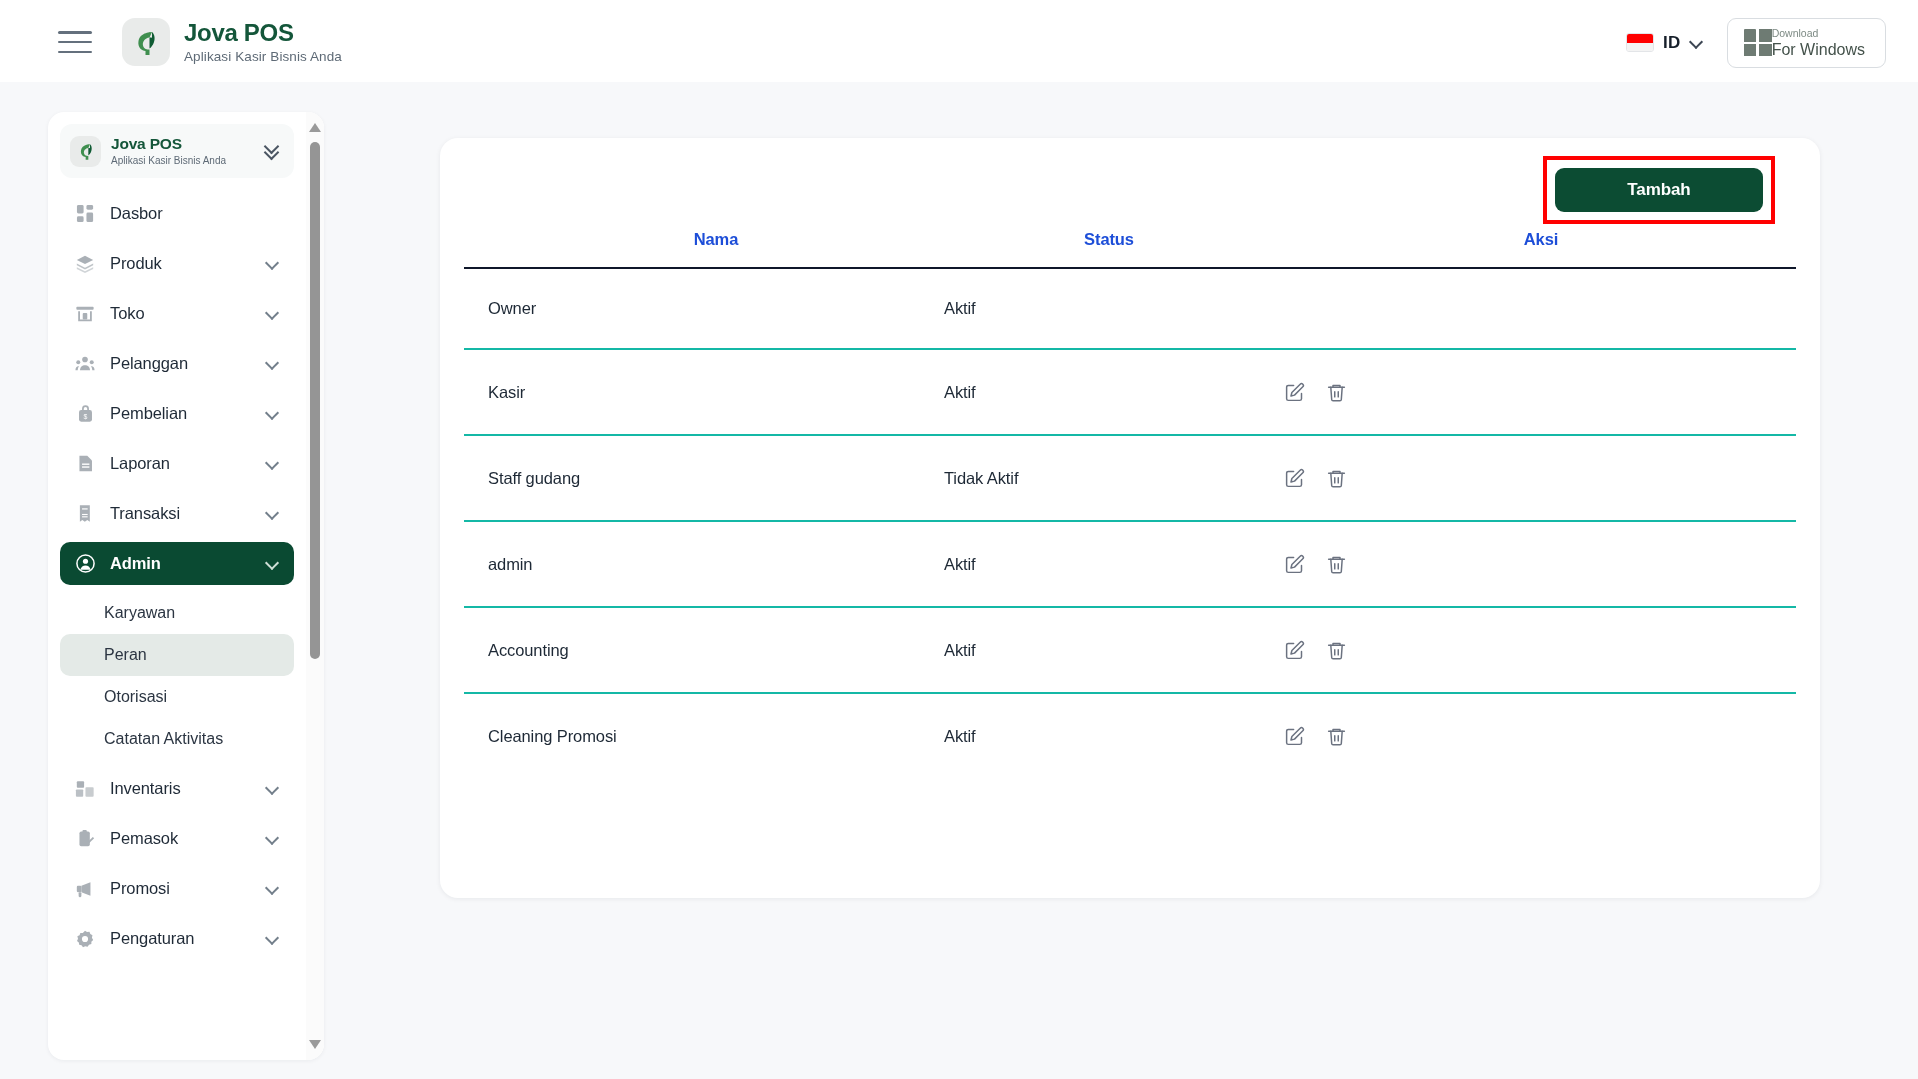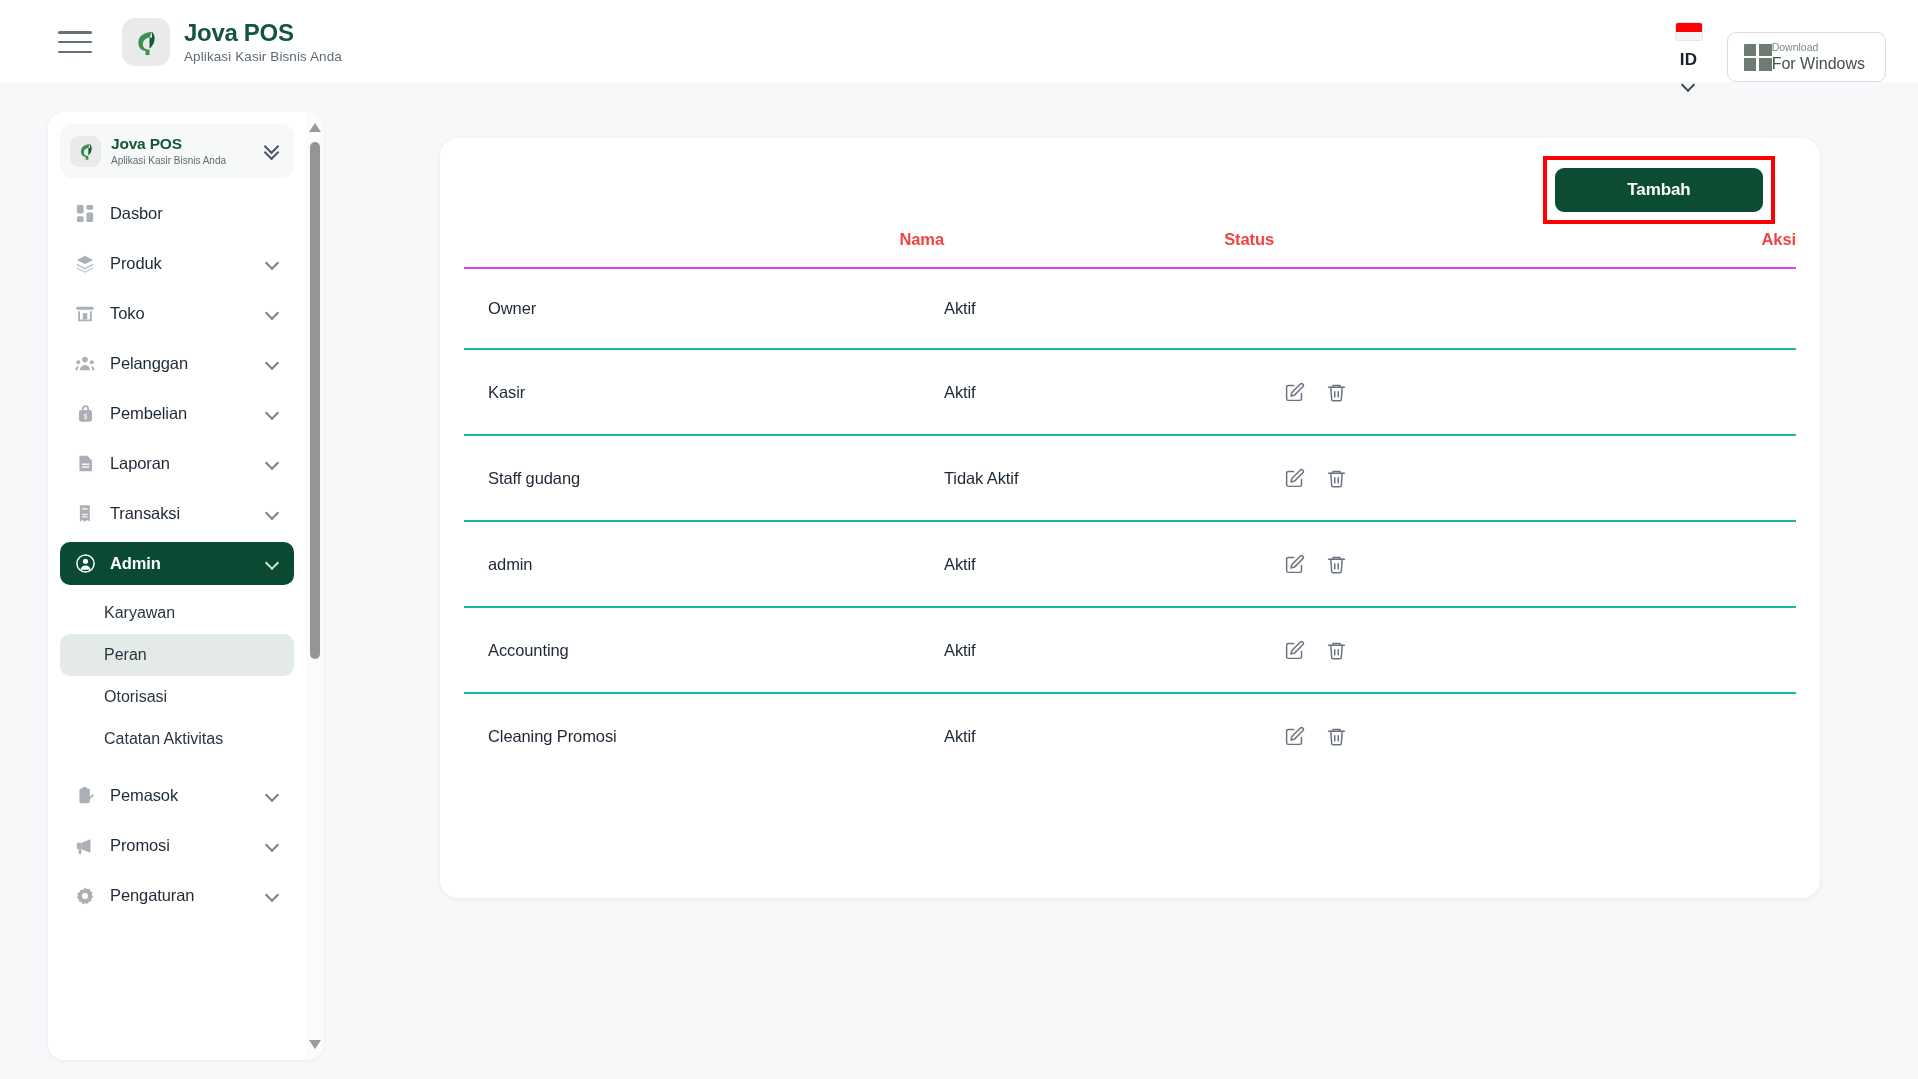--- a/index.html
+++ b/index.html
@@ -55,21 +55,20 @@
   }
 
   #topbar-right {
     position: absolute;
     right: 32px; top: 18px;
     display: flex; align-items: center; gap: 22px;
   }
   #lang-picker {
     display: flex; align-items: center; gap: 9px; cursor: pointer;
     padding: 4px 2px;
-    flex-direction: column;
   }
   .flag {
     width: 28px; height: 19px; border-radius: 3px; overflow: hidden;
     display: flex; flex-direction: column; border: 1px solid #e3e5e8;
   }
   .flag .red { flex: 1; background: #ff0000; }
   .flag .white { flex: 1; background: #f4f4f4; }
   #lang-code { font-size: 17px; font-weight: 700; color: #17202b; letter-spacing: 0.3px; }
   .chev { width: 13px; height: 13px; display: inline-block; position: relative; }
   .chev::after {
@@ -240,24 +239,24 @@
     letter-spacing: -0.1px;
     cursor: pointer;
   }
 
   #table-wrap {
     position: absolute; left: 24px; top: 82px;
     width: 1332px;
   }
   table { width: 100%; border-collapse: collapse; }
   thead th {
-    text-align: right;
-    font-size: 16.5px; font-weight: 700; color: #ef4444;
+    text-align: center;
+    font-size: 16.5px; font-weight: 700; color: #1d4ed8;
     padding: 10px 0 18px 0;
-    border-bottom: 2px solid #d946ef;
+    border-bottom: 2px solid #0f172a;
     letter-spacing: -0.1px;
   }
   thead th.col-nama { width: 480px; padding-left: 24px; }
   thead th.col-status { width: 330px; }
   thead th.col-aksi { padding-left: 12px; }
   tbody td {
     font-size: 16.5px; color: #1d2835;
     padding: 30px 0;
     border-bottom: 2px solid #14b8a6;
     letter-spacing: -0.1px;
@@ -444,20 +443,31 @@
       <span class="nav-caret"></span>
     </div>
 
     <div class="nav-gap"></div>
     <div class="sub-item">Karyawan</div>
     <div class="sub-item selected">Peran</div>
     <div class="sub-item">Otorisasi</div>
     <div class="sub-item">Catatan Aktivitas</div>
     <div class="nav-gap"></div>
 
+    <div class="nav-item">
+      <span class="nav-icon">
+        <svg width="20" height="20" viewBox="0 0 22 22" fill="currentColor">
+          <rect x="2" y="2.5" width="8" height="7" rx="1"></rect>
+          <rect x="1" y="11.5" width="8" height="8" rx="1" opacity=".8"></rect>
+          <rect x="11.5" y="9" width="9" height="10.5" rx="1" opacity=".65"></rect>
+        </svg>
+      </span>
+      <span class="nav-label">Inventaris</span>
+      <span class="nav-caret"></span>
+    </div>
     <div class="nav-gap"></div>
 
     <div class="nav-item">
       <span class="nav-icon">
         <svg width="19" height="19" viewBox="0 0 22 22" fill="currentColor">
           <rect x="4" y="3" width="12" height="17" rx="2"></rect>
           <rect x="7.5" y="1.2" width="5" height="3.2" rx="1"></rect>
           <path d="M19.5 9.2 L21 10.7 L15.4 16.3 L13.3 16.8 L13.8 14.7 Z"></path>
         </svg>
       </span>

